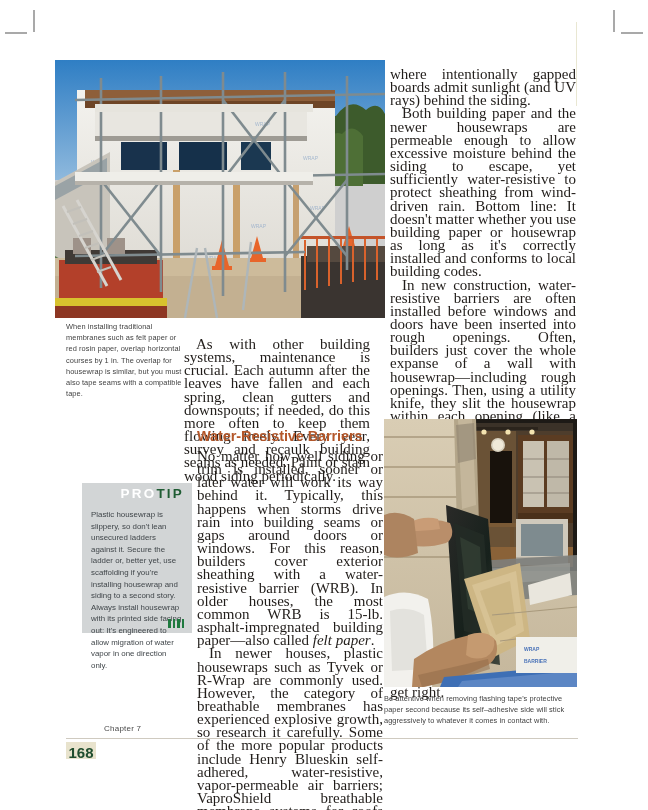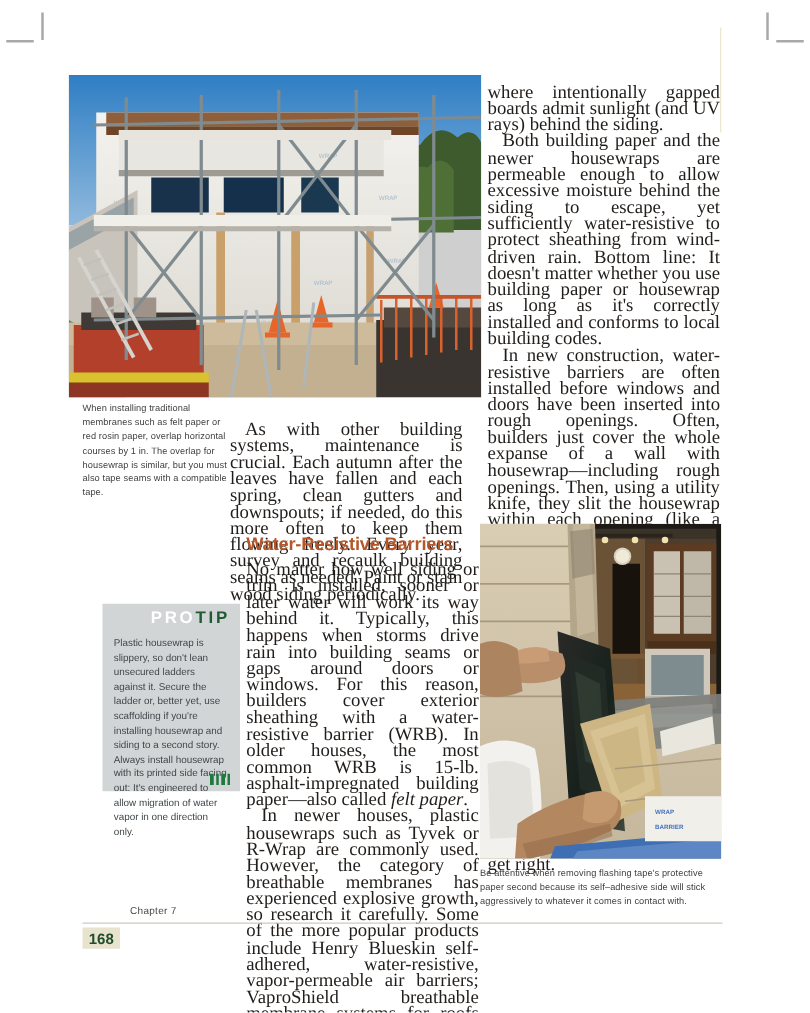--- a/index.html
+++ b/index.html
@@ -127,21 +127,21 @@
     width: 30px; height: 17px;
     background: #e8e3cd;
   }
   #pagenum {
     position: absolute;
     left: 66px; top: 744px;
     width: 30px;
     text-align: center;
     font-family: "Liberation Sans", sans-serif;
     font-weight: bold;
-    font-size: 12px;
+    font-size: 15px;
     color: #1f4d2e;
   }
   #chapter-label {
     position: absolute;
     left: 104px; top: 724px;
     font-family: "Liberation Sans", sans-serif;
     font-size: 8px;
     color: #4a4a4a;
     letter-spacing: 0.03em;
   }

